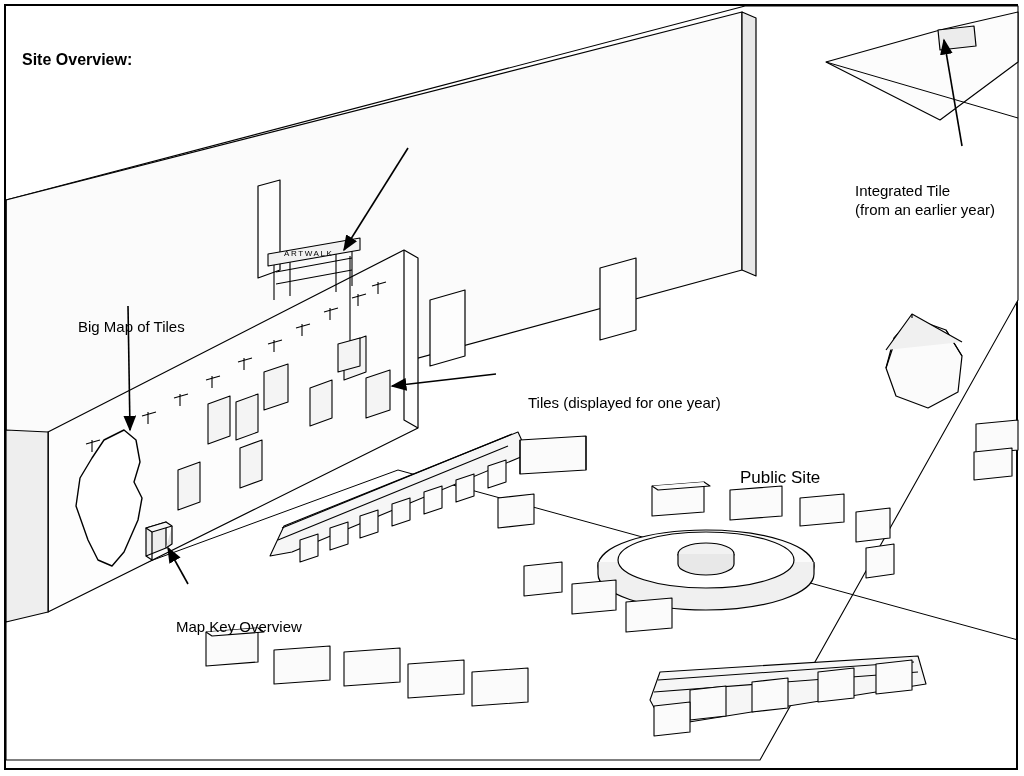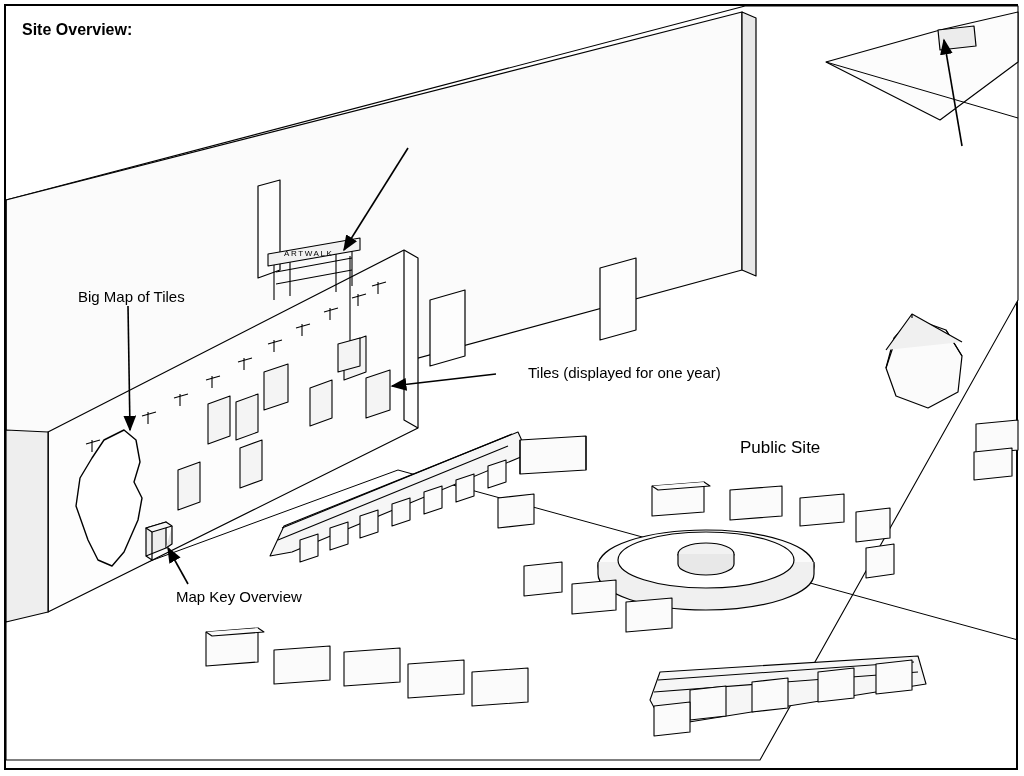--- a/index.html
+++ b/index.html
@@ -31,20 +31,21 @@
     width: 1024px;
     height: 776px;
   }
   .label {
     position: absolute;
     font-family: "Liberation Sans", sans-serif;
     font-size: 15px;
     color: #000000;
     white-space: pre;
     line-height: 1.25;
+    margin-top: 30px;
   }
   .label.bold {
     font-weight: bold;
     font-size: 16px;
   }
   .label.big {
     font-size: 17px;
   }
   #title-label { left: 22px; top: 20px; }
   #crane-label { left: 412px; top: 130px; }
@@ -209,14 +210,15 @@
       <line x1="188" y1="584" x2="168" y2="548" marker-end="url(#arrowhead)"></line>
       <line x1="962" y1="146" x2="944" y2="40" marker-end="url(#arrowhead)"></line>
     </g>
   </svg>
 
   <div class="label bold" id="title-label">Site Overview:</div>
   <div class="label" id="tiles-label">Tiles (displayed for one year)</div>
   <div class="label" id="map-label">Big Map of Tiles</div>
   <div class="label" id="mapkey-label">Map Key Overview</div>
   <div class="label big" id="plaza-label">Public Site</div>
+  <div class="label" id="integrated-label"><span>Integrated Tile</span><br><span>(from an earlier year)</span></div>
 
 </div>
 
 </body></html>

